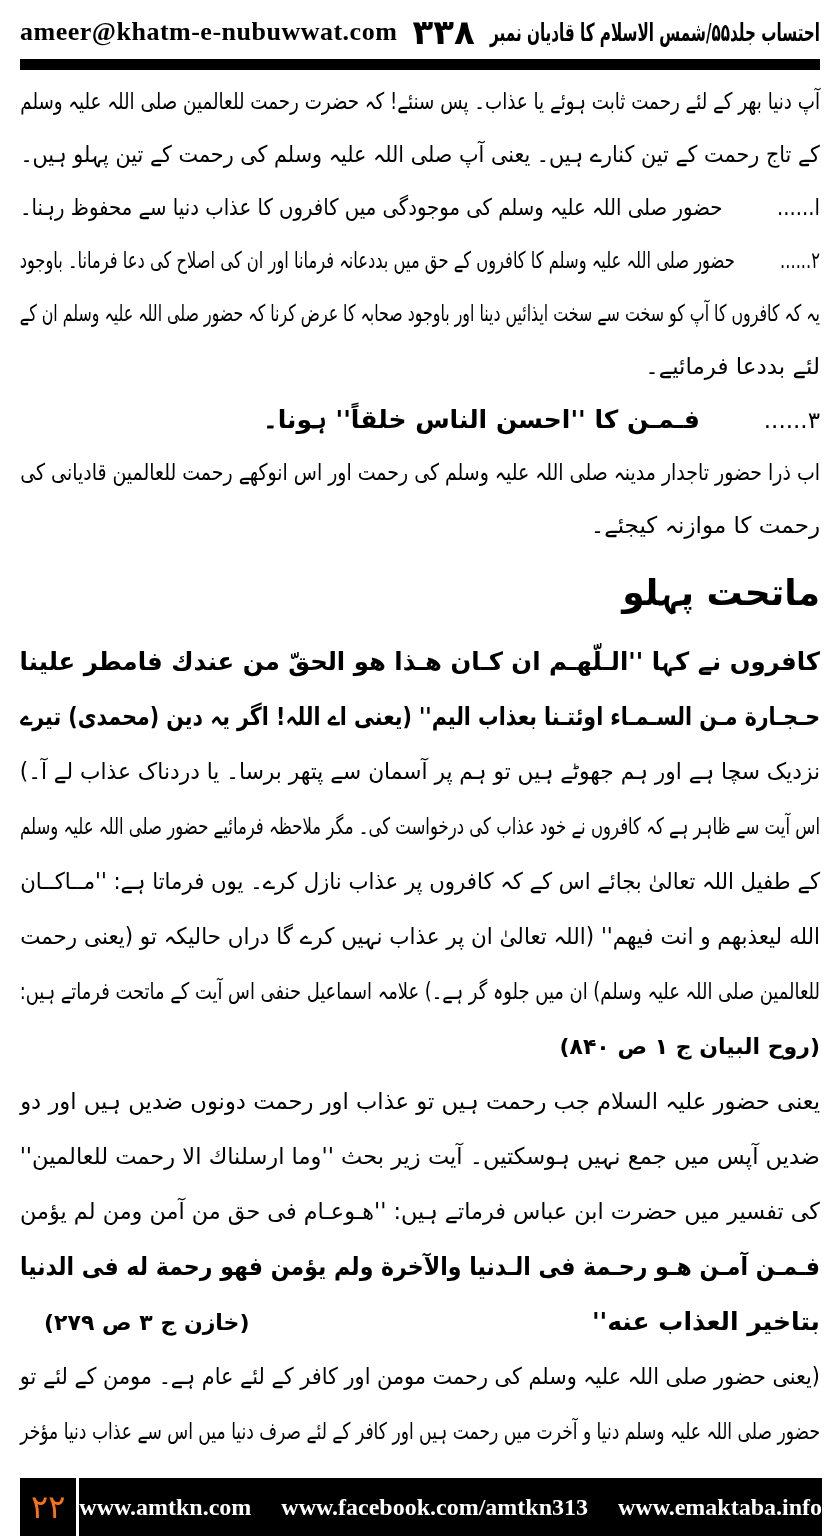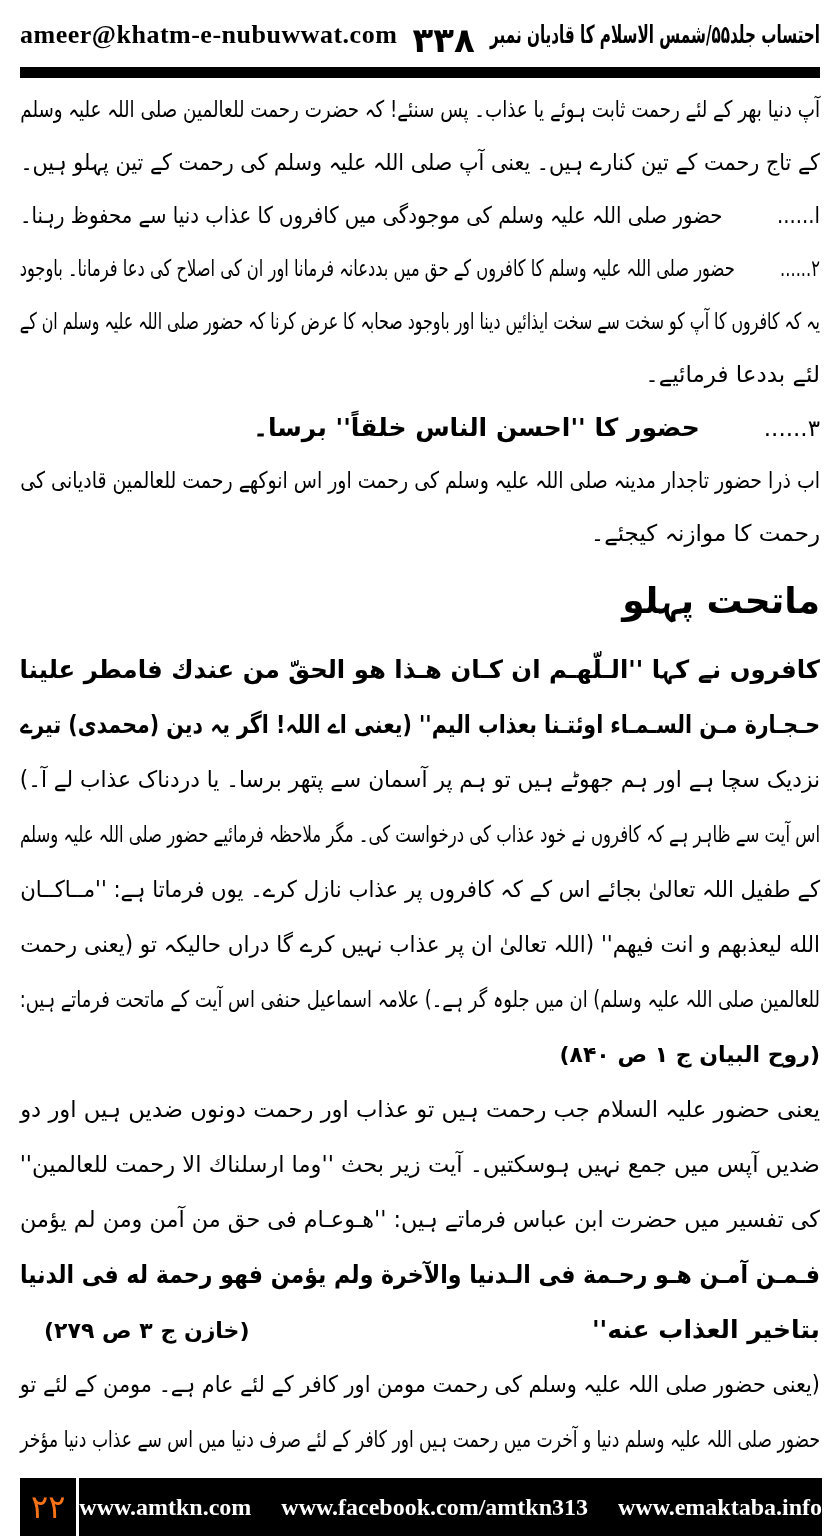--- a/index.html
+++ b/index.html
@@ -2,22 +2,22 @@
 <html lang="ur" dir="ltr"><head>
 <meta charset="utf-8">
 <style>
   html,body{margin:0;padding:0;background:#888;}
   .page{
     width:840px;height:1540px;background:#ffffff;color:#000;
     position:relative;margin:0 auto;overflow:hidden;
     font-family:"DejaVu Sans",sans-serif;
   }
   
-  .header{display:flex;justify-content:space-between;align-items:flex-start;
-          padding:12px 20px 0 20px;direction:ltr;margin-top:8px;}
+  .header{display:flex;justify-content:space-between;align-items:center;
+          padding:12px 20px 0 20px;direction:ltr;}
   .email{font-family:"Liberation Serif",serif;font-weight:bold;font-size:26px;letter-spacing:.5px;}
   .pnum{font-weight:bold;font-size:34px;}
   .htitle{direction:rtl;font-weight:bold;font-size:25px;max-width:330px;white-space:pre;}
   .rule{height:11px;background:#000;margin:7px 20px 0 20px;}
   
   .bodytext{direction:rtl;padding:5px 20px 0 36px;margin-left:8px;}
   .line{font-size:23px;height:53px;line-height:53px;text-align:right;white-space:pre;}
   .tall{height:55px;line-height:55px;}
   .ar{font-weight:bold;font-size:25px;}
   .arq{font-weight:bold;font-size:25px;}
@@ -55,21 +55,21 @@
   <div class="bodytext">
     <div class="line fit" style="transform: scaleX(0.793651); transform-origin: right center;">آپ دنیا بھر کے لئے رحمت ثابت ہوئے یا عذاب۔ پس سنئے! کہ حضرت رحمت للعالمین صلی اللہ علیہ وسلم</div>
     <div class="line fit" style="transform: scaleX(0.901917); transform-origin: right center;">کے تاج رحمت کے تین کنارے ہیں۔ یعنی آپ صلی اللہ علیہ وسلم کی رحمت کے تین پہلو ہیں۔</div>
 
     <div class="line fit" style="transform: scaleX(0.854701); transform-origin: right center;"><span class="inum">ا......</span><span>حضور صلی اللہ علیہ وسلم کی موجودگی میں کافروں کا عذاب دنیا سے محفوظ رہنا۔</span></div>
 
     <div class="line fit" style="transform: scaleX(0.70922); transform-origin: right center;"><span class="inum">۲......</span><span>حضور صلی اللہ علیہ وسلم کا کافروں کے حق میں بددعانہ فرمانا اور ان کی اصلاح کی دعا فرمانا۔ باوجود</span></div>
     <div class="line fit" style="transform: scaleX(0.688468); transform-origin: right center;">یہ کہ کافروں کا آپ کو سخت سے سخت ایذائیں دینا اور باوجود صحابہ کا عرض کرنا کہ حضور صلی اللہ علیہ وسلم ان کے</div>
     <div class="line fit">لئے بددعا فرمائیے۔</div>
 
-    <div class="line fit"><span class="inum">۳......</span><span class="arq">حضور کا ''احسن الناس خلقاً'' برسا۔</span></div>
+    <div class="line fit"><span class="inum">۳......</span><span class="arq">فـمـن کا ''احسن الناس خلقاً'' ہونا۔</span></div>
 
     <div class="line fit" style="transform: scaleX(0.823045); transform-origin: right center;">اب ذرا حضور تاجدار مدینہ صلی اللہ علیہ وسلم کی رحمت اور اس انوکھے رحمت للعالمین قادیانی کی</div>
     <div class="line fit">رحمت کا موازنہ کیجئے۔</div>
 
     <div class="heading">ماتحت پہلو</div>
 
     <div class="line tall fit ar" style="transform: scaleX(0.974421); transform-origin: right center;">کافروں نے کہا ''الـلّهـم ان كـان هـذا هو الحقّ من عندك فامطر علينا</div>
     <div class="line tall fit ar" style="transform: scaleX(0.822199); transform-origin: right center;">حـجـارة مـن السـمـاء اوئتـنا بعذاب اليم'' (یعنی اے اللہ! اگر یہ دین (محمدی) تیرے</div>
     <div class="line tall fit" style="transform: scaleX(0.94451); transform-origin: right center;">نزدیک سچا ہے اور ہم جھوٹے ہیں تو ہم پر آسمان سے پتھر برسا۔ یا دردناک عذاب لے آ۔)</div>
     <div class="line tall fit" style="transform: scaleX(0.718133); transform-origin: right center;">اس آیت سے ظاہر ہے کہ کافروں نے خود عذاب کی درخواست کی۔ مگر ملاحظہ فرمائیے حضور صلی اللہ علیہ وسلم</div>

